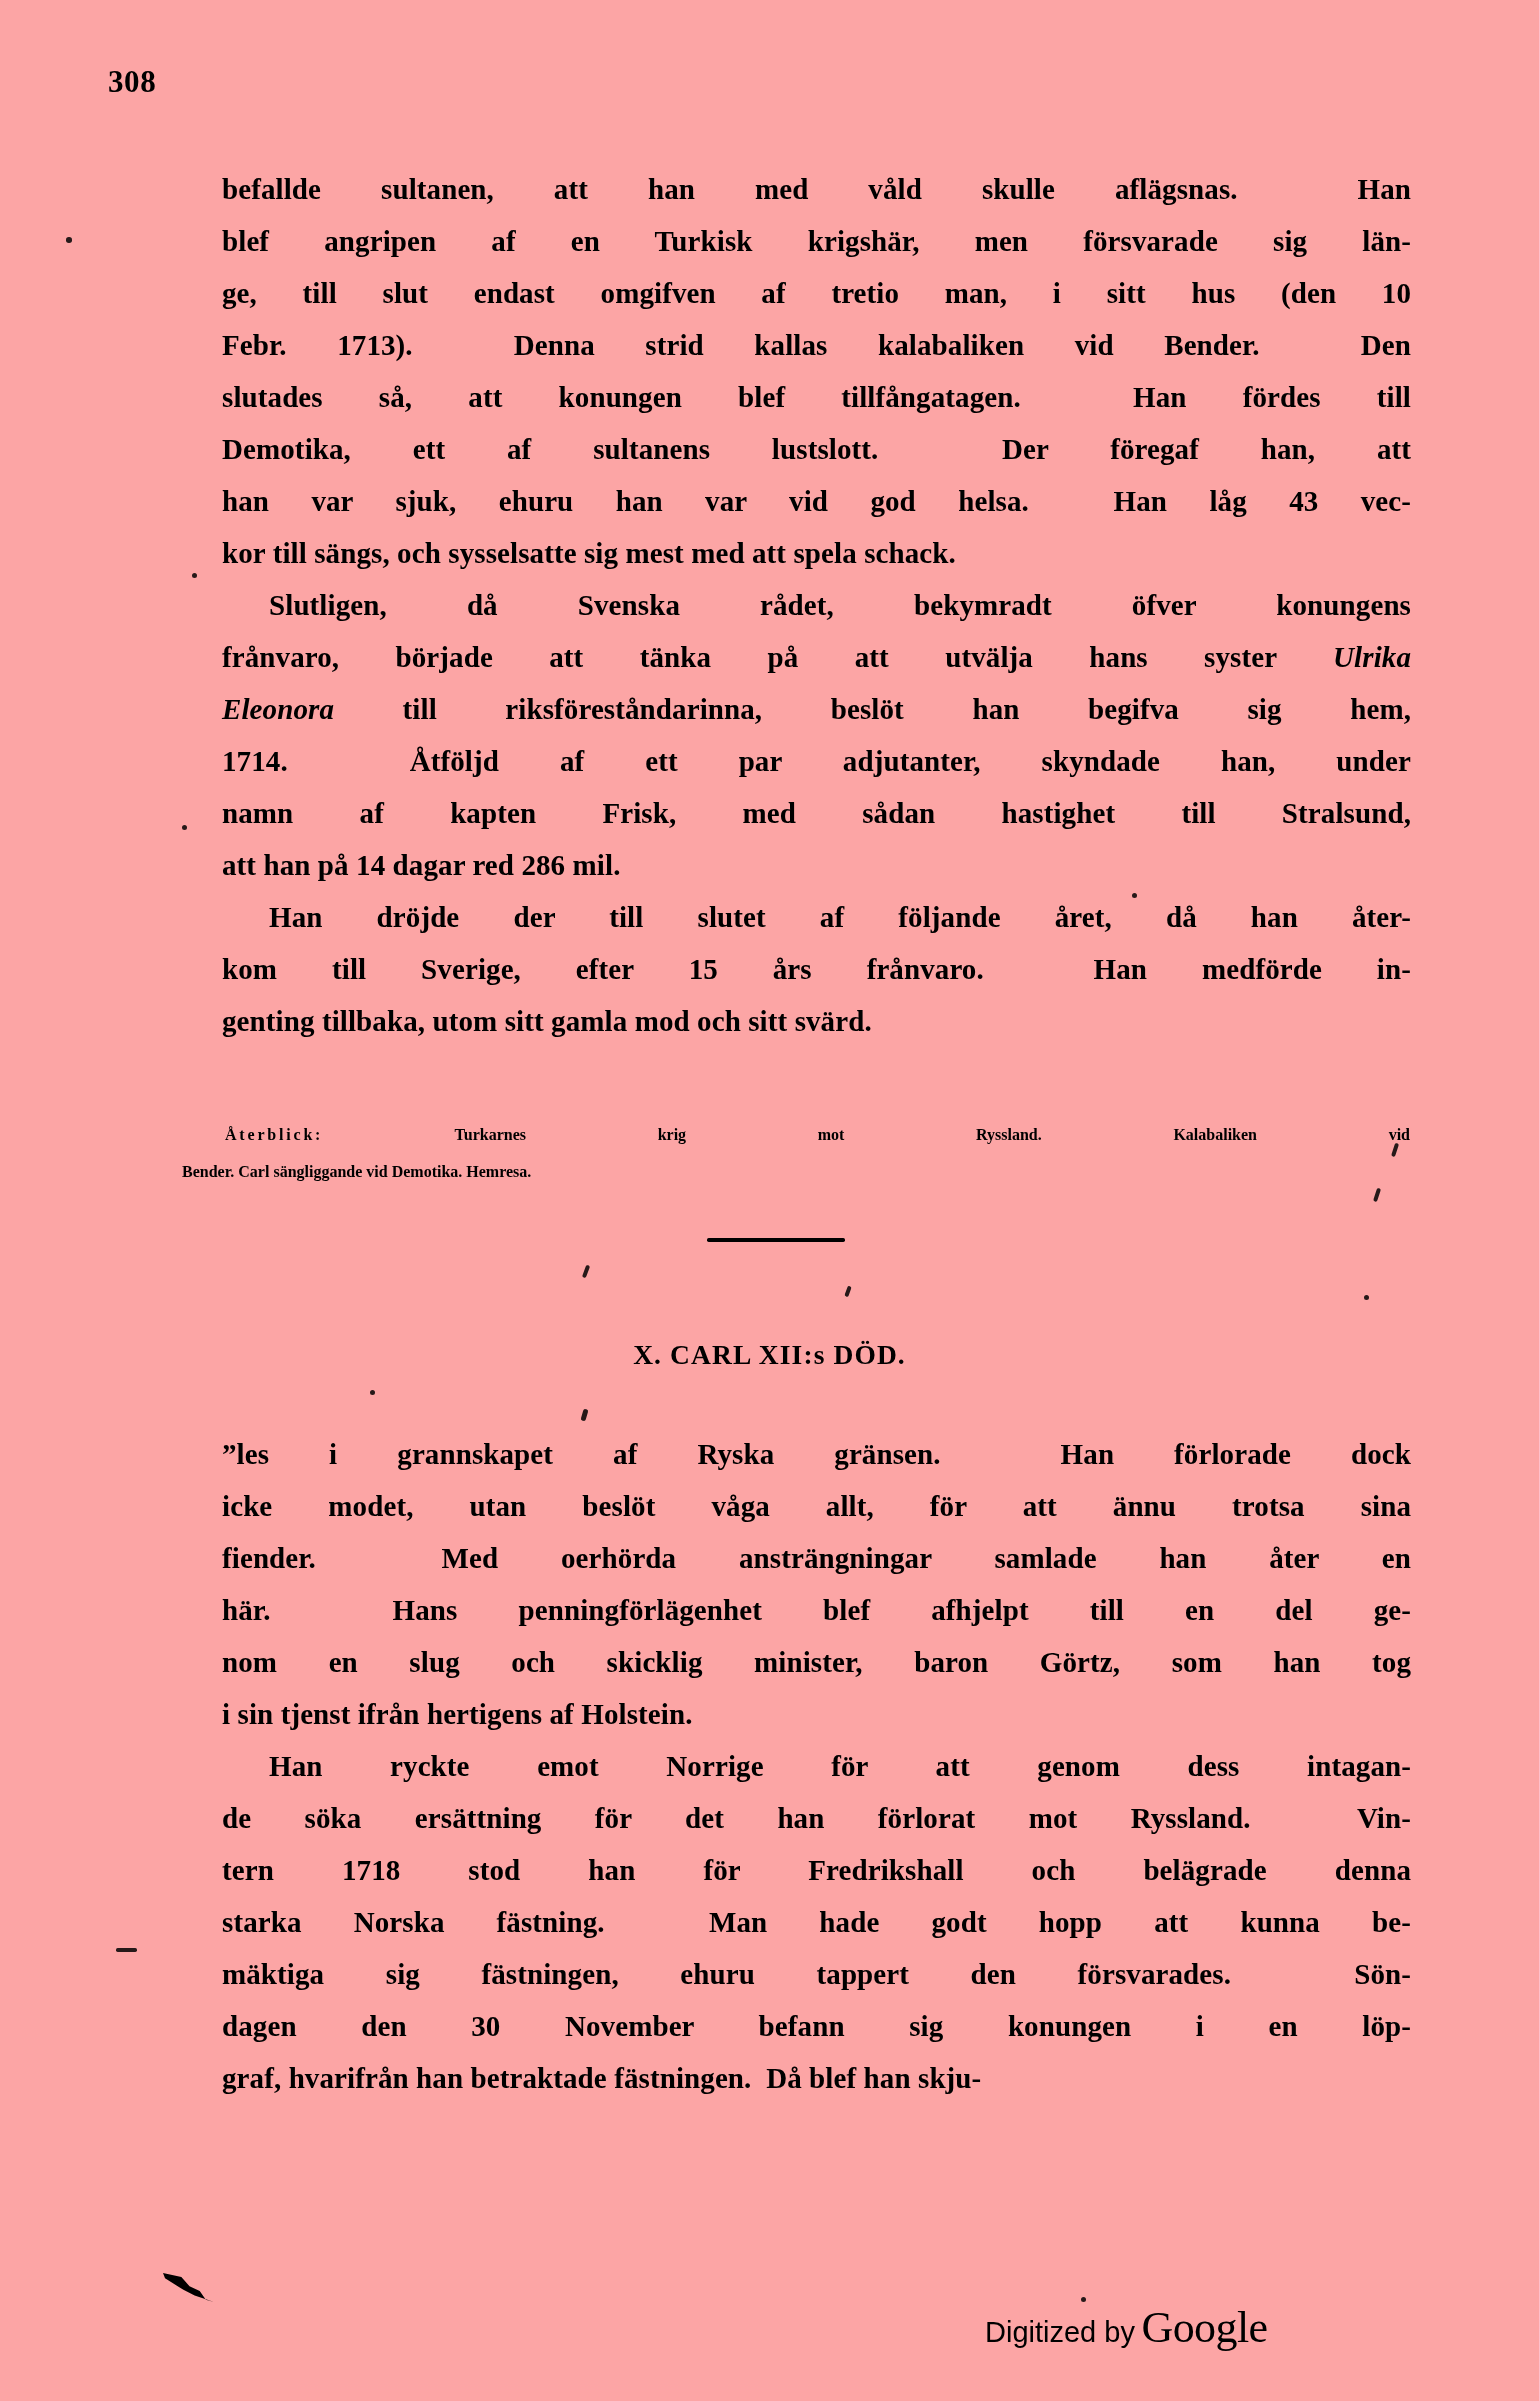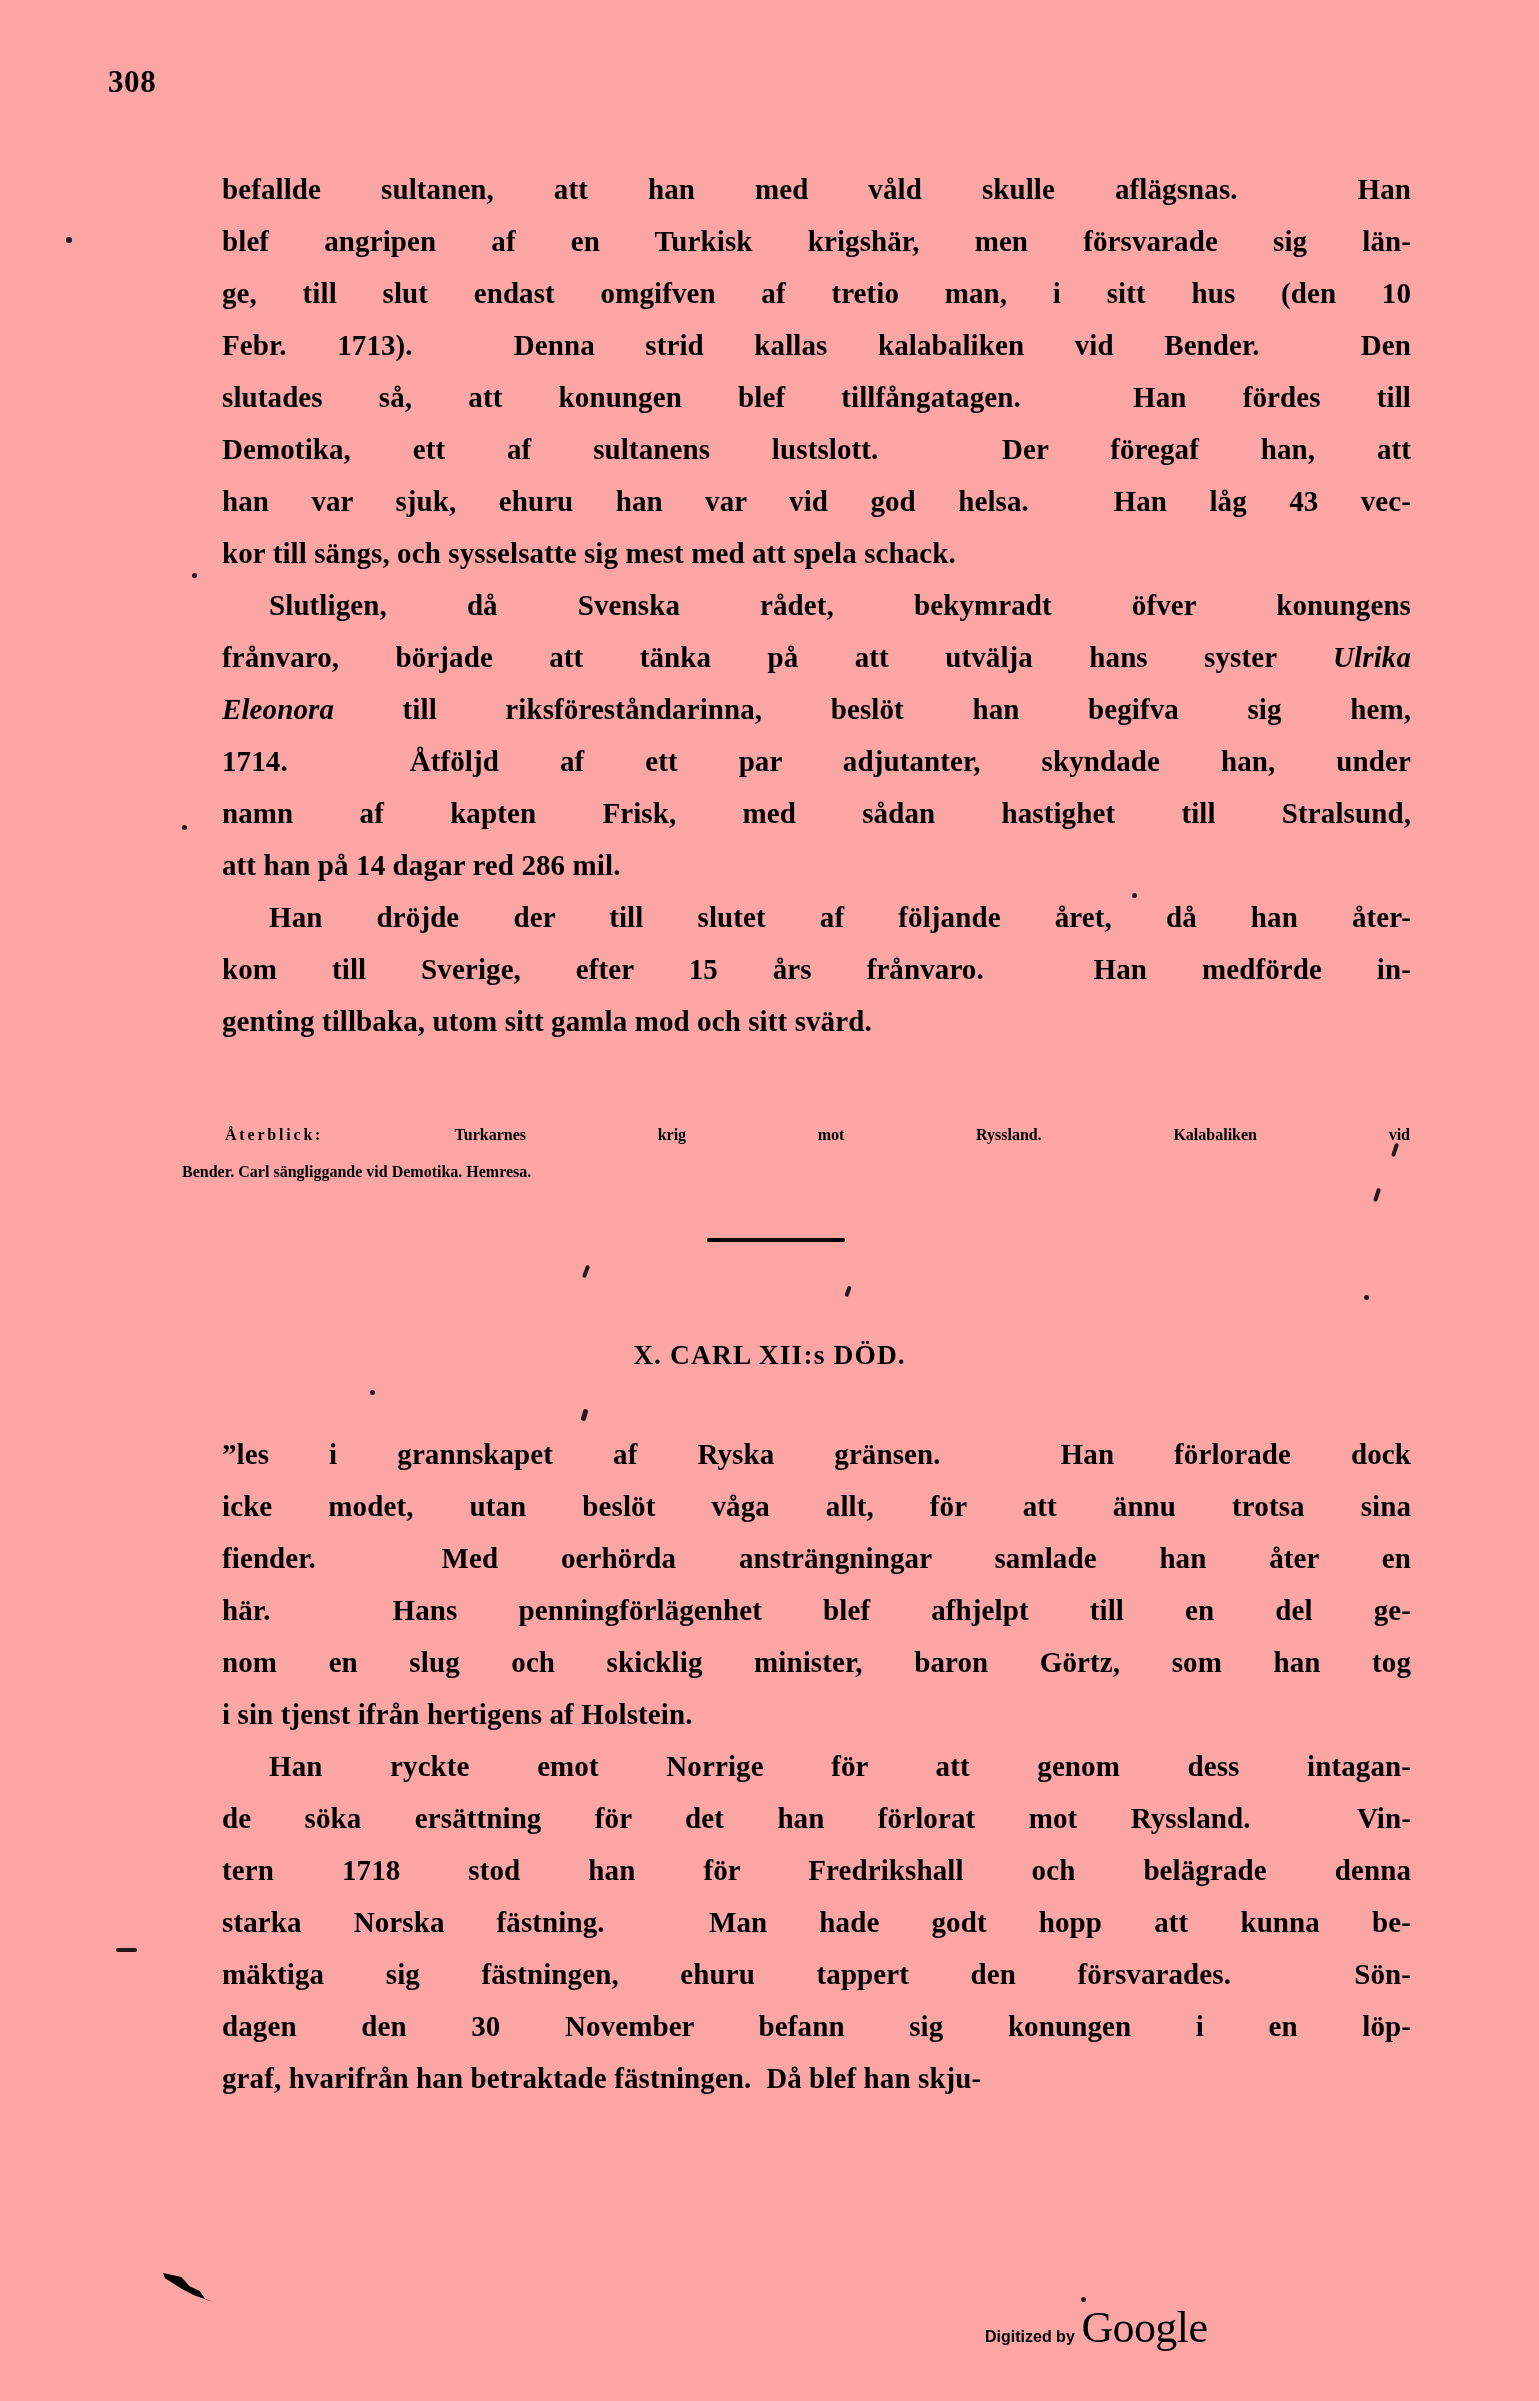--- a/index.html
+++ b/index.html
@@ -141,24 +141,23 @@
   
   .watermark {
     position: absolute;
     left: 985px;
     top: 2302px;
     white-space: nowrap;
     color: #000;
   }
   .wm-small {
     font-family: "Liberation Sans", "DejaVu Sans", sans-serif;
-    font-size: 16px;
+    font-size: 29px;
     letter-spacing: 0px;
     vertical-align: baseline;
-    font-weight: bold;
   }
   .wm-logo {
     font-family: "Liberation Serif", "DejaVu Serif", serif;
     font-size: 44px;
     letter-spacing: -0.6px;
     vertical-align: baseline;
     margin-left: 6.6px;
   }
 </style>
 </head>

